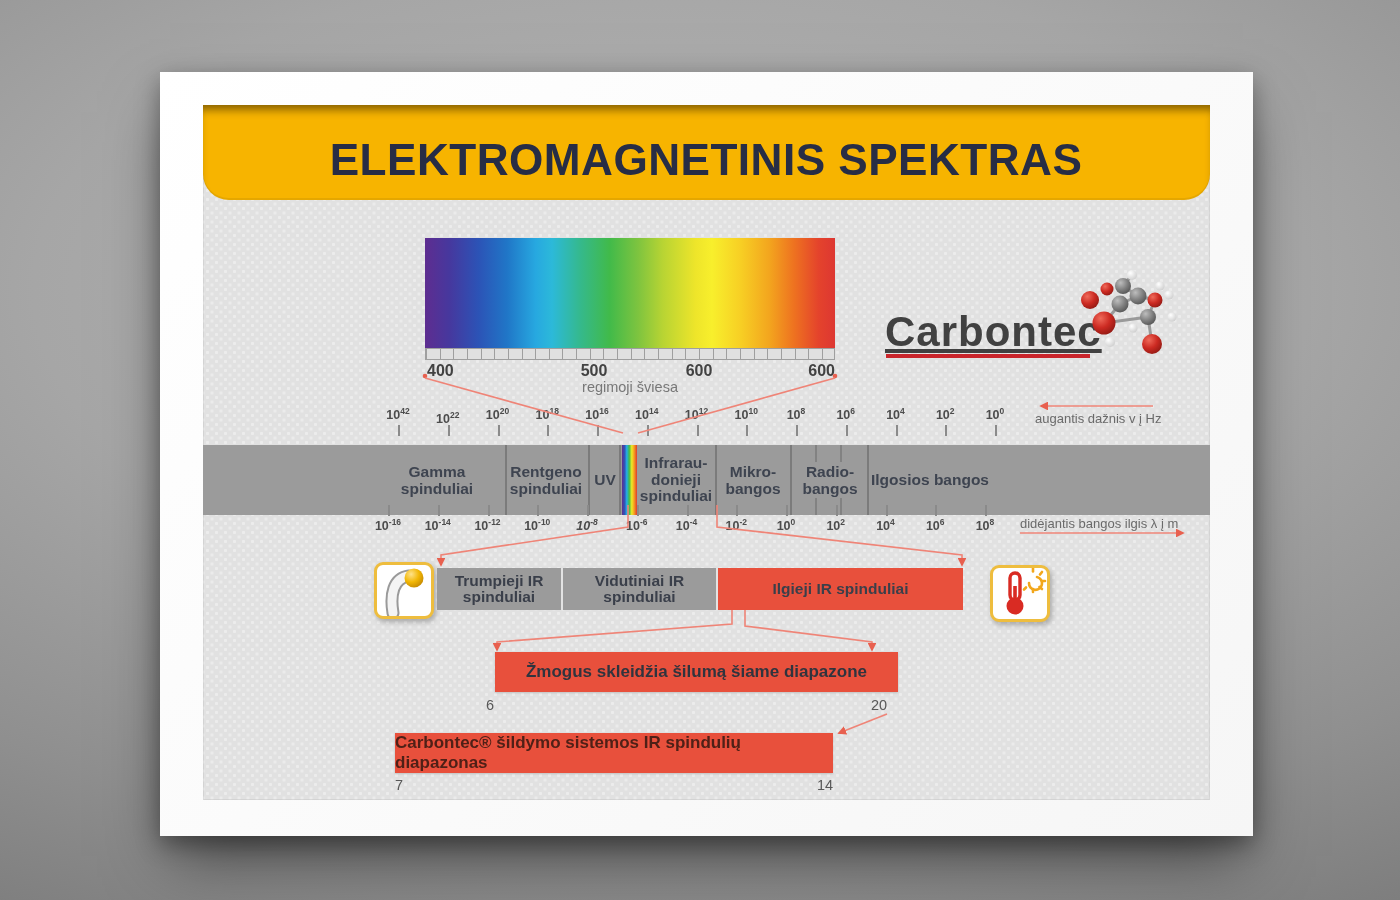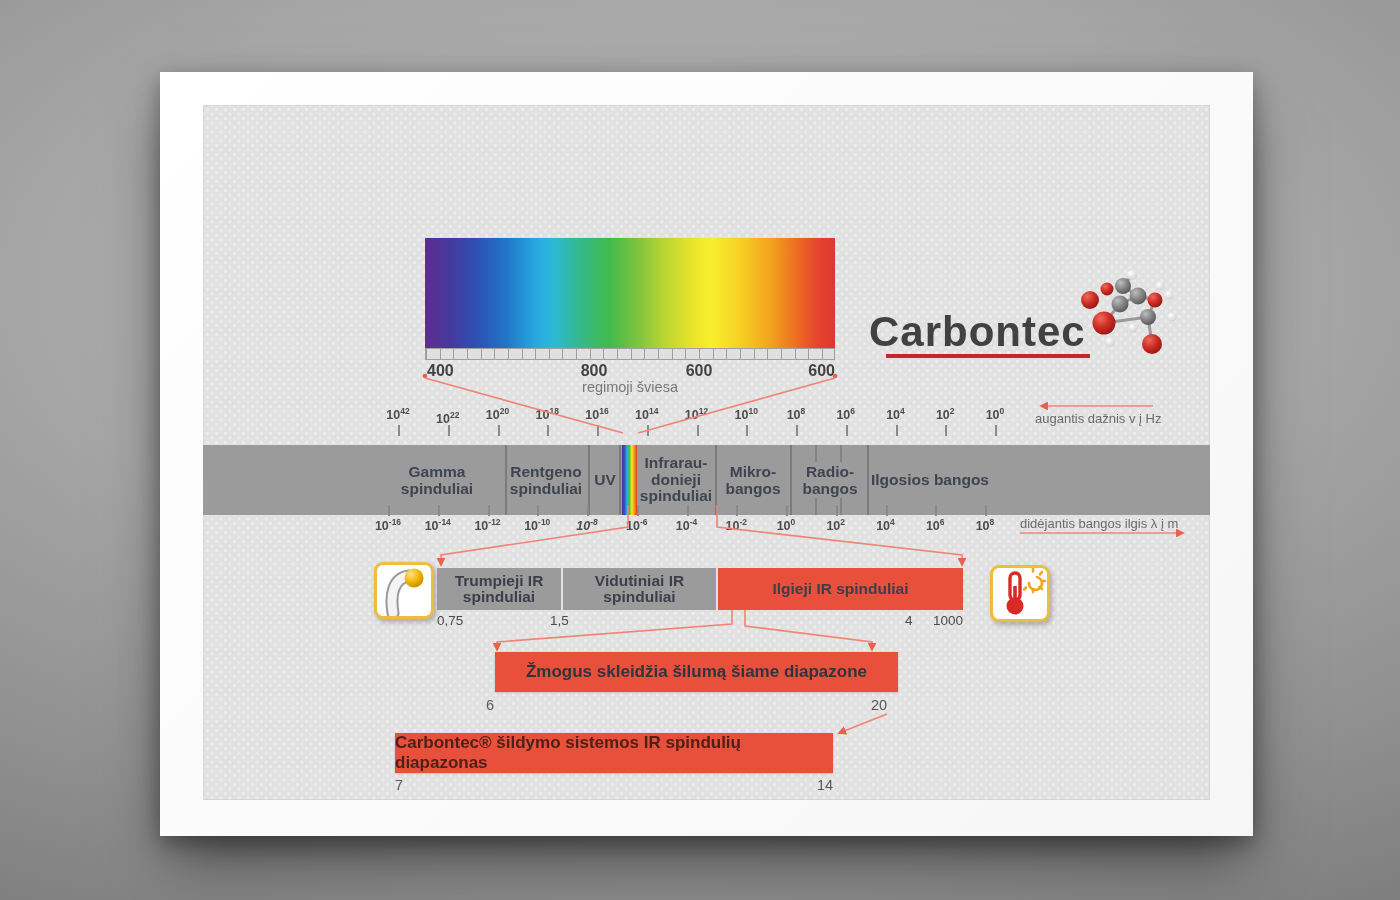--- a/index.html
+++ b/index.html
@@ -27,21 +27,21 @@
     background:repeating-linear-gradient(90deg,#9f9f9f 0 1px,#e0e0e0 1px 13.65px);
     border:1px solid #9f9f9f;}
   .spec-ticks{position:absolute;left:222px;top:257px;width:410px;height:18px;font-size:16px;color:#424242;font-weight:bold;}
   .spec-ticks .t0{position:absolute;left:2px;}
   .spec-ticks .t1{position:absolute;left:147px;width:44px;text-align:center;}
   .spec-ticks .t2{position:absolute;left:252px;width:44px;text-align:center;}
   .spec-ticks .t3{position:absolute;right:0px;}
   .regimoji{position:absolute;left:327px;top:274px;width:200px;text-align:center;font-size:14.5px;color:#787878;}
 
   
-  .wordmark{position:absolute;left:666px;top:203px;font-size:42px;font-weight:bold;color:#414141;letter-spacing:1px;}
+  .wordmark{position:absolute;left:682px;top:203px;font-size:42px;font-weight:bold;color:#414141;letter-spacing:1px;text-decoration:underline;}
   .wordmark-underline{position:absolute;left:683px;top:249px;width:204px;height:4px;background:#c9252b;}
   .molecule{position:absolute;left:865px;top:150px;}
 
   
   .exp-label{position:absolute;width:48px;text-align:center;font-size:12.5px;font-weight:bold;color:#4c4c4c;}
   .exp-label sup{font-size:8.5px;}
   .scale-tick{position:absolute;width:2px;background:#8a8a8a;}
   .unit-label{position:absolute;font-size:13px;color:#6a6a6a;}
 
   
@@ -71,26 +71,29 @@
 
   .connectors{position:absolute;left:0;top:0;}
 </style>
 </head>
 <body>
 
 <div class="wall">
   <div class="frame">
     <div class="poster" style="left:43px;top:33px;">
 
+      <div class="header">
+        <h1>ELEKTROMAGNETINIS SPEKTRAS</h1>
+      </div>
 
       <div class="spectrum"></div>
       <div class="ruler"></div>
       <div class="spec-ticks">
         <span class="t0">400</span>
-        <span class="t1">800</span>
+        <span class="t1">500</span>
         <span class="t2">600</span>
         <span class="t3">600</span>
       </div>
       <div class="regimoji">regimoji šviesa</div>
 
       <div class="wordmark">Carbontec</div>
       <div class="wordmark-underline"></div>
       <svg class="molecule" width="125" height="115" viewBox="0 0 125 115">
         <defs>
           <radialGradient id="gBall" cx="35%" cy="30%" r="75%">
@@ -237,26 +240,20 @@
         </svg>
       </div>
 
       <div class="ir-bar">
         <div class="ir-seg gray" style="width:126px;">Trumpieji IR
 spinduliai</div>
         <div class="ir-seg gray" style="width:155px;">Vidutiniai IR
 spinduliai</div>
         <div class="ir-seg red" style="width:245px;">Ilgieji IR spinduliai</div>
       </div>
-      <div class="ir-scale">
-        <span style="left:0;">0,75</span>
-        <span style="left:113px;">1,5</span>
-        <span style="left:468px;">4</span>
-        <span style="right:0;">1000</span>
-      </div>
 
       <div class="icon-box" style="left:787px;top:460px;">
         <svg width="54" height="51" viewBox="0 0 54 51">
           <g stroke="#f2a71b" stroke-width="2.6" stroke-linecap="round">
             <path d="M 36 15 A 6.5 6.5 0 1 0 44 9" fill="none"></path>
             <line x1="40" y1="0.5" x2="40" y2="3.5"></line>
               <line x1="49" y1="4" x2="47" y2="6.5"></line>
             <line x1="52" y1="13" x2="49" y2="13"></line>
               <line x1="49" y1="21" x2="46.5" y2="19"></line>
             <line x1="40" y1="24" x2="40" y2="21"></line>

